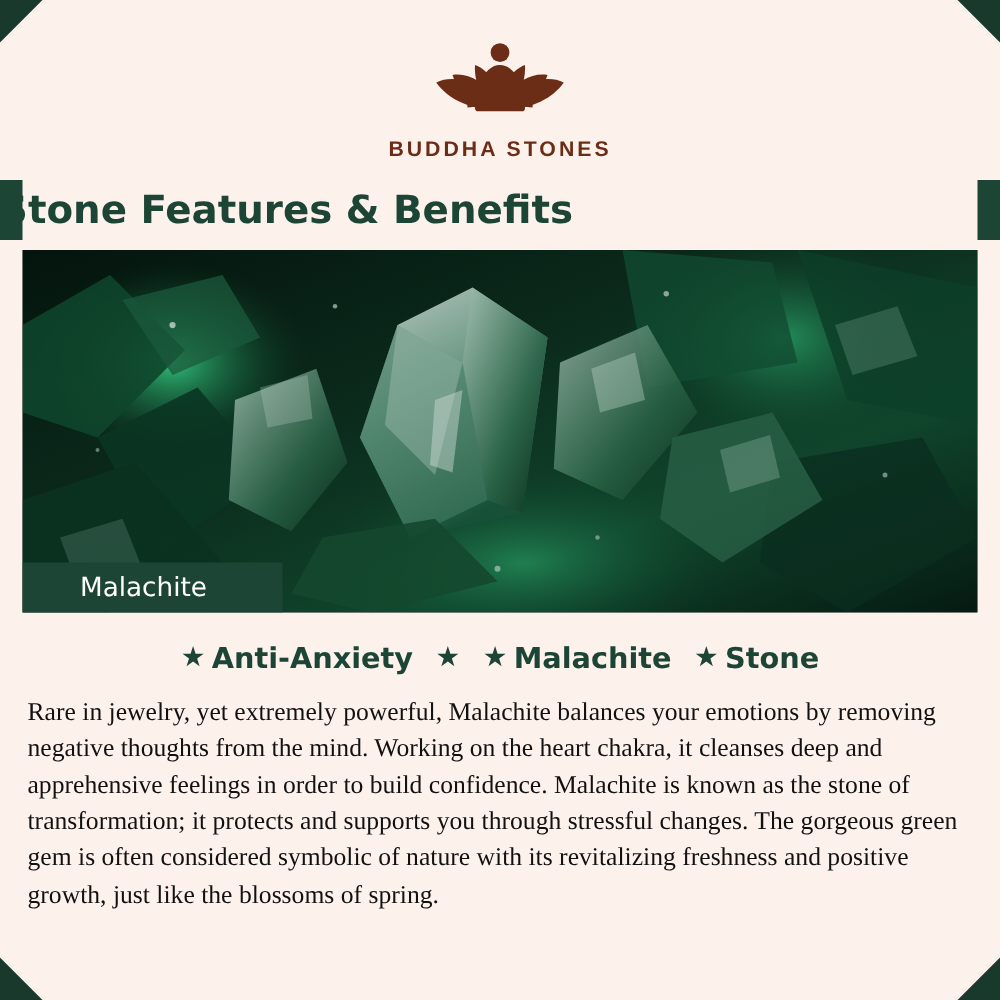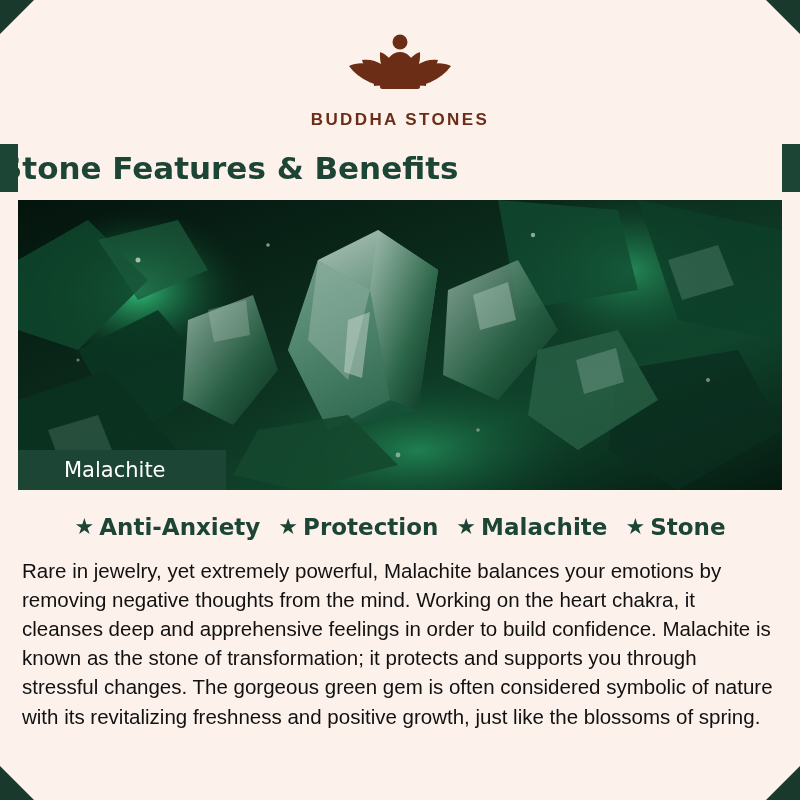--- a/index.html
+++ b/index.html
@@ -160,21 +160,21 @@
     line-height: 1;
   }
 
   
   .body-copy {
     margin: 16px 22px 0 22px;
     font-size: 20.5px;
     line-height: 1.42;
     color: #111111;
     text-align: left;
-    font-family: Liberation Sans, sans-serif;
+    font-family: Liberation Serif, serif;
   }
 </style>
 </head>
 <body>
 
 <div class="page">
 
   <div class="corner corner-tl"></div>
   <div class="corner corner-tr"></div>
   <div class="corner corner-bl"></div>
@@ -278,21 +278,20 @@
       <div class="hero-label">Malachite</div>
     </div>
 
     <div class="benefits">
       <div class="benefit">
         <span class="star">★</span>
         <span>Anti-Anxiety</span>
       </div>
       <div class="benefit">
         <span class="star">★</span>
-        <span>Protection</span>
       </div>
       <div class="benefit">
         <span class="star">★</span>
         <span>Malachite</span>
       </div>
       <div class="benefit">
         <span class="star">★</span>
         <span>Stone</span>
       </div>
     </div>

